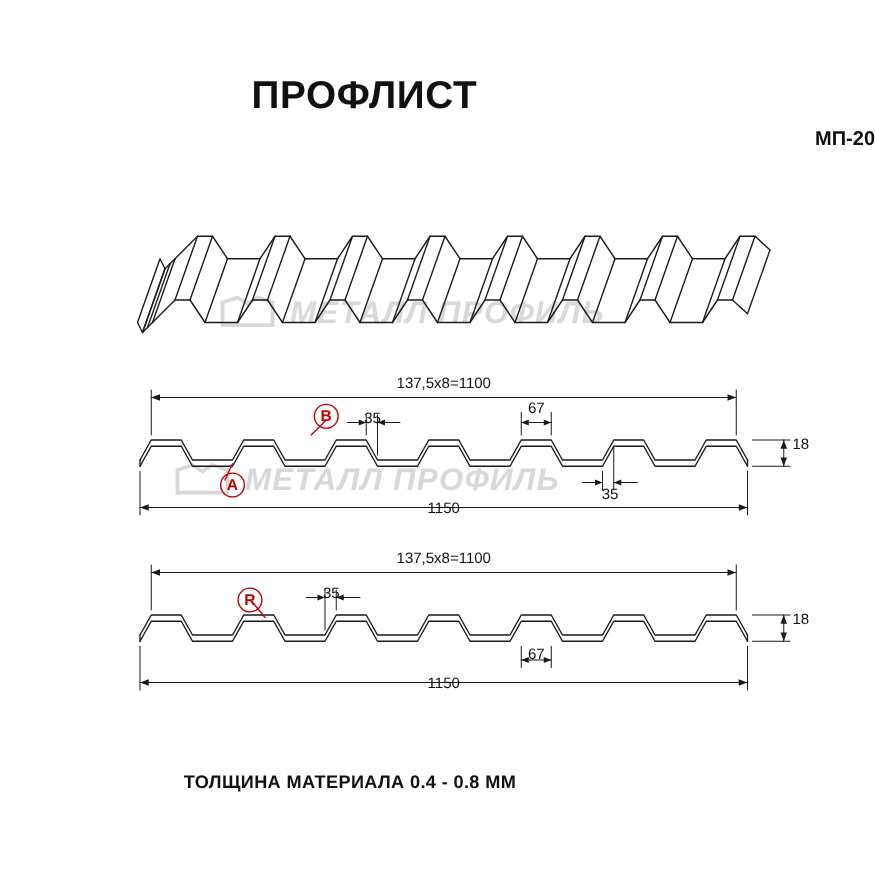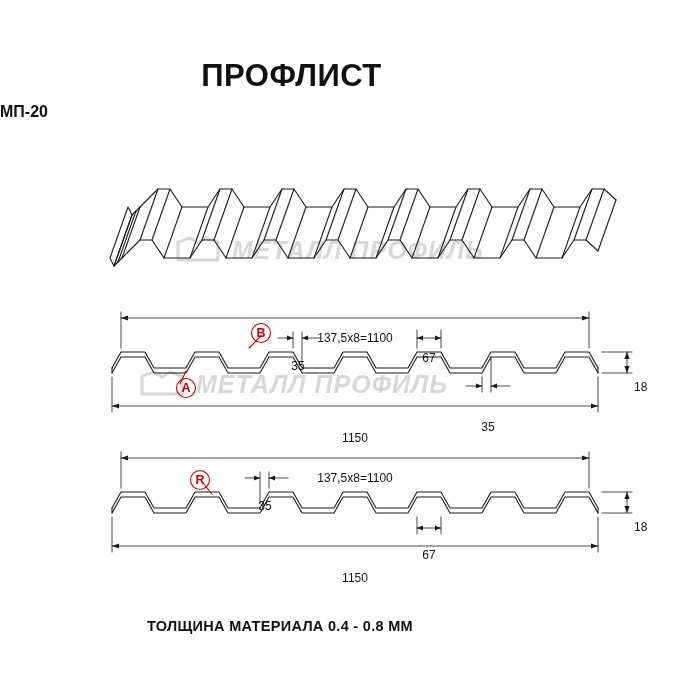--- a/index.html
+++ b/index.html
@@ -29,21 +29,21 @@
     font-size: 31px;
     font-weight: bold;
     letter-spacing: 0.5px;
     color: #111111;
   }
   .subtitle {
     position: absolute;
     top: 103px;
     left: 0;
     width: 700px;
-    text-align: left;
+    text-align: right;
     font-size: 16px;
     font-weight: bold;
     color: #111111;
   }
   .footer-note {
     position: absolute;
     top: 618px;
     left: 0;
     width: 560px;
     text-align: center;
@@ -94,21 +94,20 @@
     color: #c00000;
     text-align: center;
     line-height: 17px;
   }
   .dim-label {
     position: absolute;
     font-size: 12px;
     color: #111111;
     text-align: center;
     white-space: nowrap;
-    margin-top: 32px;
   }
 </style>
 </head>
 <body>
 
 <div class="page">
 
   <div class="title">ПРОФЛИСТ</div>
   <div class="subtitle">МП-20</div>
 

